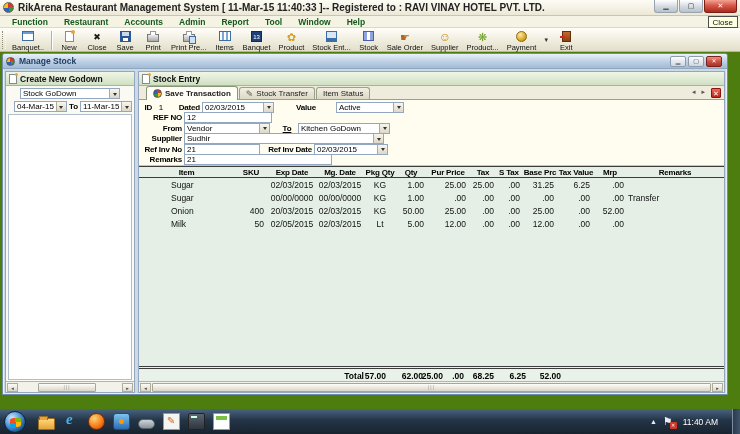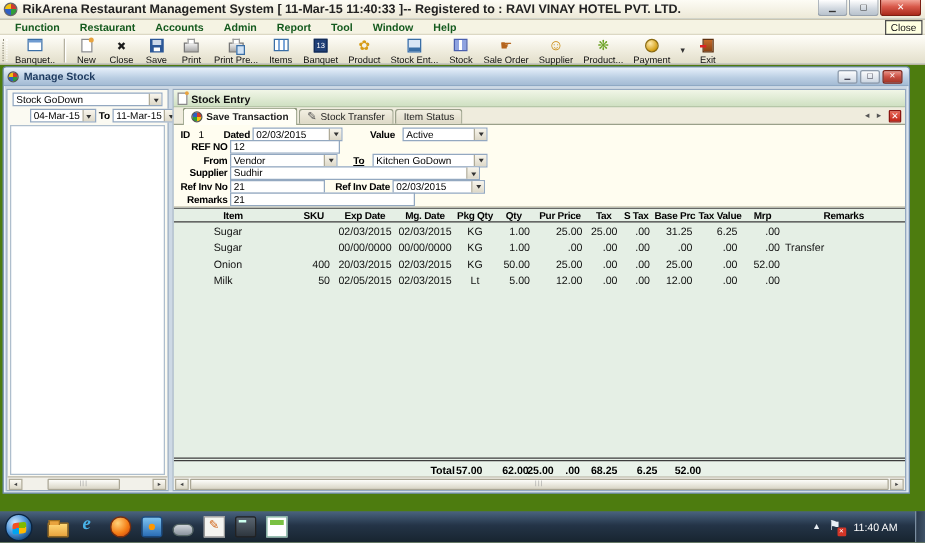--- a/index.html
+++ b/index.html
@@ -89,22 +89,22 @@
 
   
   .combo{display:flex;border:1px solid #93a8c0;background:#fff;height:11px;align-items:stretch}
   .combo .cv{flex:1;font-size:8px;line-height:9px;padding:0 2px;white-space:nowrap;overflow:hidden}
   .combo .ca{width:10px;background:linear-gradient(#f8f5ec,#ddd8c8);border-left:1px solid #b0ab98;
     display:flex;align-items:center;justify-content:center}
   .combo .ca::after{content:'';border:2.5px solid transparent;border-top:3.5px solid #333;margin-top:3px}
   .field{border:1px solid #93a8c0;background:#fff;height:11px;font-size:8px;line-height:9px;padding:0 2px;white-space:nowrap;overflow:hidden}
 
   
-  .lcombo{margin:2px 4px 1px}
-  .ldates{display:flex;align-items:center;gap:2px;margin:1px 18px}
+  .lcombo{margin:2px 14px 1px}
+  .ldates{display:flex;align-items:center;gap:2px;margin:1px 8px}
   .ldates .to{font-size:8px;font-weight:bold;width:13px;text-align:center}
   .llist{flex:1;background:#fff;border:1px solid #aebecd;margin:1px 2px}
 
   
   .hscroll{height:11px;flex:0 0 11px;background:#f2f1ea;border-top:1px solid #b7b4a4;display:flex;align-items:center;padding:0 1px}
   .sarrow{width:11px;height:9px;flex:0 0 11px;background:linear-gradient(#fcfbf6,#dcd8c8);border:1px solid #b0ac9a;
     font-size:5px;line-height:8px;text-align:center;color:#444}
   .sthumb{height:9px;background:linear-gradient(#fdfdfa,#d9d5c6);border:1px solid #aaa695;border-radius:1px;
     display:flex;align-items:center;justify-content:center;font-size:5px;color:#999;letter-spacing:1px}
 
@@ -319,20 +319,24 @@
       <div class="child-tb">
         <span class="child-ico"></span>
         <span class="child-title">Manage Stock</span>
         <span class="cwc">▁</span>
         <span class="cwc">▢</span>
         <span class="cwc close">✕</span>
       </div>
       <div class="child-body">
 
         <div class="panel left">
+          <div class="phead">
+            <span class="pico"></span>
+            <span class="pt">Create New Godown</span>
+          </div>
           <div class="combo lcombo">
             <span class="cv">Stock GoDown</span>
             <span class="ca"></span>
           </div>
           <div class="ldates">
             <div class="combo" style="width:54px">
               <span class="cv">04-Mar-15</span>
               <span class="ca"></span>
             </div>
             <span class="to">To</span>
@@ -375,21 +379,21 @@
             <div class="frow">
               <span class="flabel" style="width:12px">ID</span>
               <span class="fval" style="width:18px;text-align:center">1</span>
               <span class="flabel" style="width:30px">Dated</span>
               <div class="combo" style="width:72px;margin-left:2px">
                 <span class="cv">02/03/2015</span>
                 <span class="ca"></span>
               </div>
               <span class="sp10"></span>
               <span class="flabel" style="width:32px">Value</span>
-              <div class="combo" style="width:68px;margin-left:6px">
+              <div class="combo" style="width:68px;margin-left:20px">
                 <span class="cv">Active</span>
                 <span class="ca"></span>
               </div>
             </div>
             <div class="frow">
               <span class="flabel" style="width:42px">REF NO</span>
               <div class="field" style="width:88px;margin-left:2px">12</div>
             </div>
             <div class="frow">
               <span class="flabel" style="width:42px">From</span>

